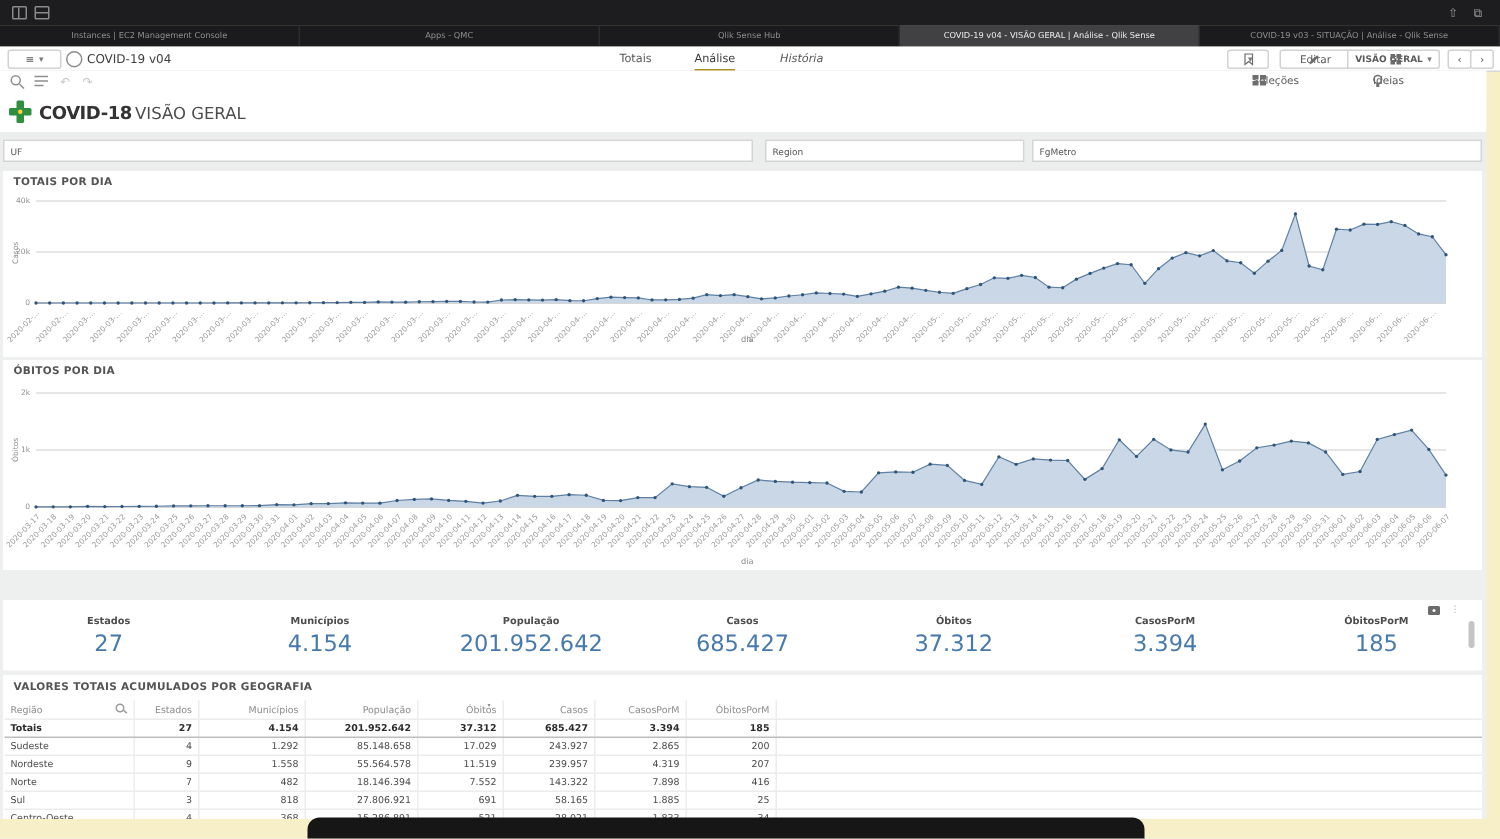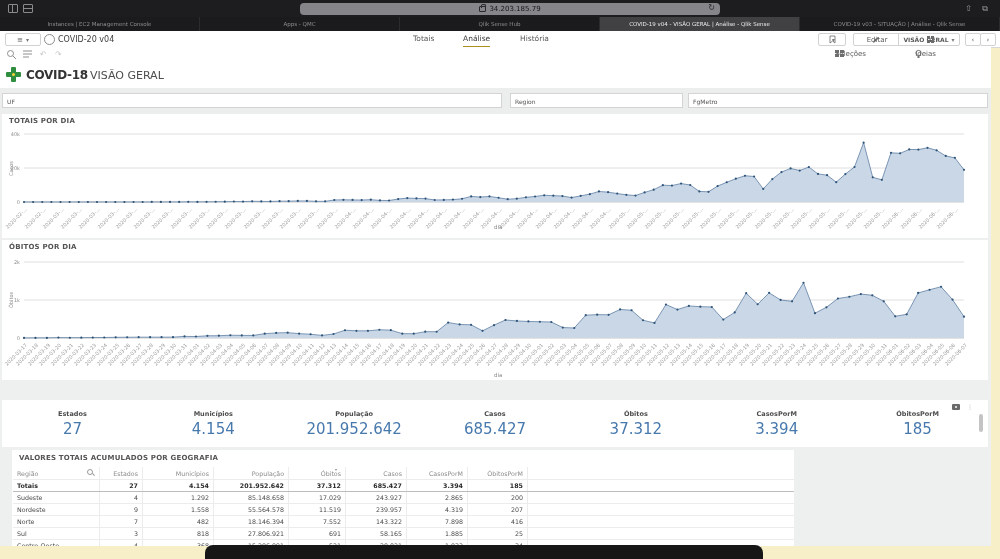--- a/index.html
+++ b/index.html
@@ -76,43 +76,38 @@
 </head>
 <body>
 
 <div id="topbar" class="abs">
   <span class="winico">
       <i></i>
     </span>
   <span class="winico" style="margin-left:5px">
       <i style="border:none;border-bottom:1px solid #8a8a8c;height:3px;width:8px"></i>
     </span>
-  <div id="urlpill" class="abs">
-    <span class="lock"></span>
-    <span>34.203.185.79</span>
-    <span id="reload">↻</span>
-  </div>
   <span class="tr-ico abs" style="right:18px;top:4px">⇧</span>
   <span class="tr-ico abs" style="right:2px;top:4px">⧉</span>
 </div>
 <div id="tabstrip" class="abs">
     <div class="btab">Instances | EC2 Management Console</div>
     <div class="btab">Apps - QMC</div>
     <div class="btab">Qlik Sense Hub</div>
     <div class="btab active">COVID-19 v04 - VISÃO GERAL | Análise - Qlik Sense</div>
     <div class="btab">COVID-19 v03 - SITUAÇÃO | Análise - Qlik Sense</div>
   </div>
 
 <div id="qtoolbar" class="abs">
   <div class="tbbtn" style="left:5px;top:2px;width:34px;height:11px">
     <span>≡</span>
       <span class="caret">▾</span>
   </div>
   <span class="abs" style="left:44px;top:3px;width:9px;height:9px;border:1px solid #8c8c8c;border-radius:50%"></span>
-  <span id="apptitle" class="abs">COVID-20 v04</span>
+  <span id="apptitle" class="abs">COVID-19 v04</span>
   <div id="navtabs"></div>
   <div class="tbbtn" style="left:818px;top:2px;width:26px;height:11px">
     <svg width="5" height="7" viewBox="0 0 5 7">
         <path d="M0 0h5v7L2.5 5 0 7z" fill="none" stroke="#6b6b6b" stroke-width="0.8"></path>
       </svg>
     <span class="caret">▾</span>
   </div>
   <div class="tbbtn" style="left:853px;top:2px;width:46px;height:11px;border-radius:2px 0 0 2px">
     <svg width="6" height="6" viewBox="0 0 6 6" style="margin-right:2px">
         <path d="M0 6l1-3 4-3 1 1-4 4z" fill="#6b6b6b"></path>
@@ -123,21 +118,21 @@
     <span style="font-size:6px;font-weight:bold">VISÃO GERAL</span>
     <svg width="7" height="7" viewBox="0 0 7 7" style="margin-left:3px">
         <path d="M0 0h3v3H0zM4 0h3v3H4zM0 4h3v3H0zM4 4h3v3H4z" fill="#6b6b6b"></path>
       </svg>
     <span class="caret">▾</span>
   </div>
   <div class="tbbtn" style="left:965px;top:2px;width:14px;height:11px">‹</div>
   <div class="tbbtn" style="left:980px;top:2px;width:14px;height:11px">›</div>
 <span class="navtab" style="left: 413px;">Totais</span>
     <span class="navtab active" style="left: 463px;">Análise</span>
-    <span class="navtab" style="left: 520px;">História</span>
+    <span class="navtab" style="left: 520px; font-style: italic;">História</span>
   </div>
 
 <div id="selbar" class="abs">
   <svg class="abs" style="left:7px;top:3px" width="9" height="9" viewBox="0 0 9 9">
       <circle cx="3.5" cy="3.5" r="3" fill="none" stroke="#8f8f8f"></circle>
       <path d="M6 6l3 3" stroke="#8f8f8f"></path>
     </svg>
   <svg class="abs" style="left:23px;top:3px" width="9" height="9" viewBox="0 0 9 9">
       <path d="M0 1h9M0 4h9M0 7h6" stroke="#8f8f8f"></path>
     </svg>
@@ -558,21 +553,21 @@
         <div class="kpi">
           <div class="kl">ÓbitosPorM</div>
           <div class="kv" style="color: rgb(71, 121, 173);">185</div>
         </div>
       </div>
     <span class="camico"></span>
     <span class="dots">⋮</span>
     <span class="vscroll"></span>
   </div>
 
-  <div class="card" style="left:12px;top:388px;width:782px;height:96px;overflow:hidden">
+  <div class="card" style="left:2px;top:388px;width:986px;height:96px;overflow:hidden">
     <span class="ctitle" style="top:4px">VALORES TOTAIS ACUMULADOS POR GEOGRAFIA</span>
     <table id="geotable" style="margin-top:17px">
       <thead id="geohead">
           <tr>
             <th style="width: 78px;">Região<span class="srchico"></span></th>
             <th style="width: 34px;">Estados</th>
             <th style="width: 62px;">Municípios</th>
             <th style="width: 66px;">População</th>
             <th style="width: 48px;">Óbitos<span class="sortico">▾</span></th>
             <th style="width: 52px;">Casos</th>

